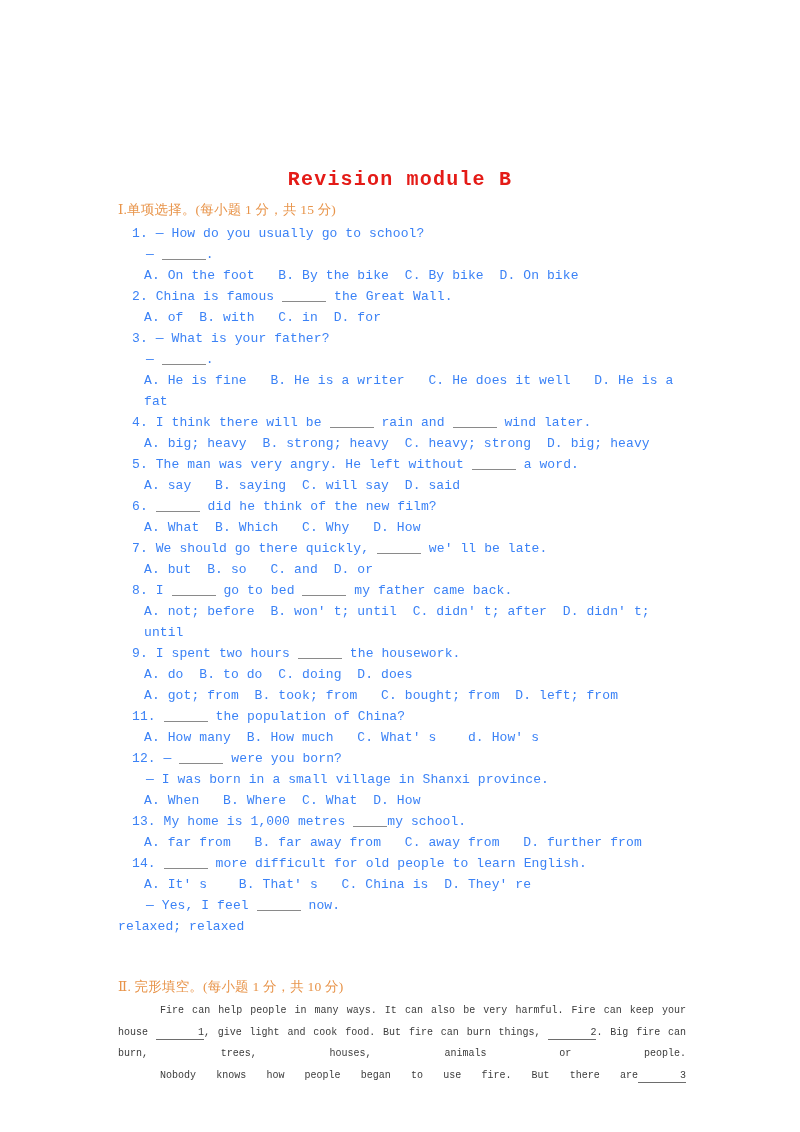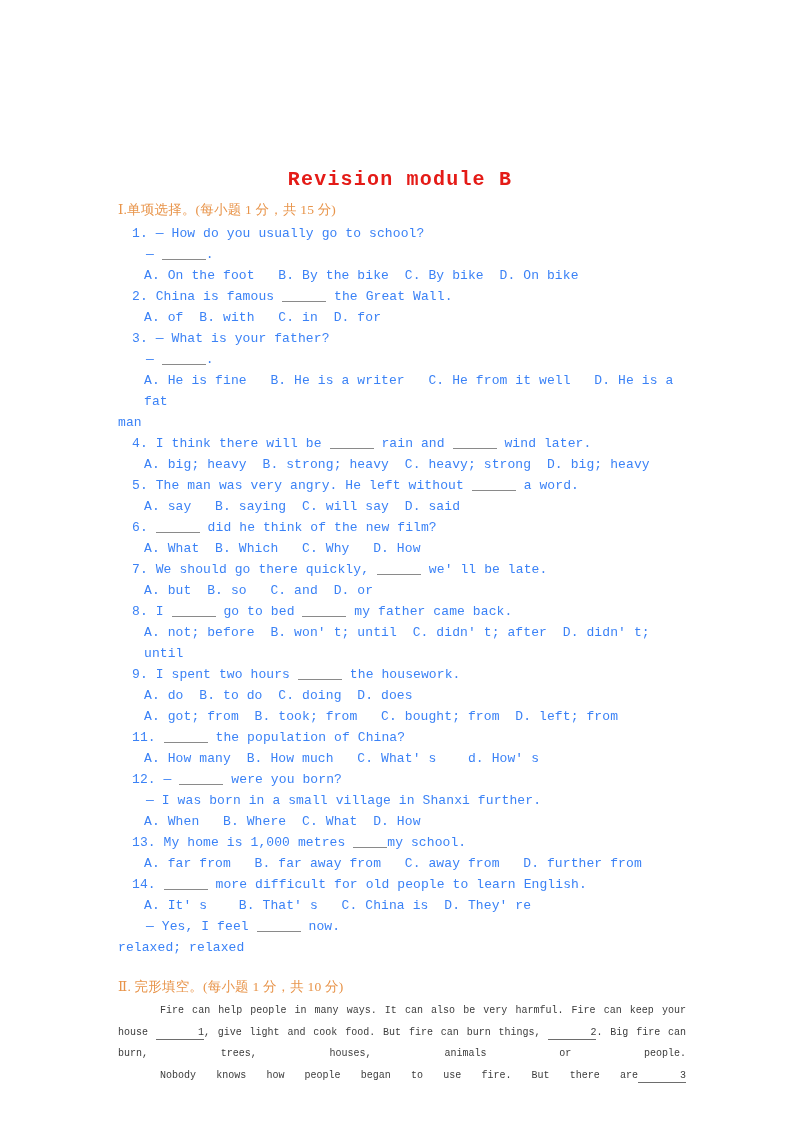--- a/index.html
+++ b/index.html
@@ -120,22 +120,21 @@
 
     <div class="line stem">1. — How do you usually go to school?</div>
     <div class="line stem2">— <span class="blank"></span>.</div>
     <div class="line opts">A. On the foot   B. By the bike  C. By bike  D. On bike</div>
 
     <div class="line stem">2. China is famous <span class="blank"></span> the Great Wall.</div>
     <div class="line opts">A. of  B. with   C. in  D. for</div>
 
     <div class="line stem">3. — What is your father?</div>
     <div class="line stem2">— <span class="blank"></span>.</div>
-    <div class="line opts">A. He is fine   B. He is a writer   C. He from it well   D. He is a fat</div>
-    <div class="line cont">man</div>
+    <div class="line opts">A. He is fine   B. He is a writer   C. He does it well   D. He is a fat</div>
 
     <div class="line stem">4. I think there will be <span class="blank"></span> rain and <span class="blank"></span> wind later.</div>
     <div class="line opts">A. big; heavy  B. strong; heavy  C. heavy; strong  D. big; heavy</div>
 
     <div class="line stem">5. The man was very angry. He left without <span class="blank"></span> a word.</div>
     <div class="line opts">A. say   B. saying  C. will say  D. said</div>
 
     <div class="line stem">6. <span class="blank"></span> did he think of the new film?</div>
     <div class="line opts">A. What  B. Which   C. Why   D. How</div>
 
@@ -147,21 +146,21 @@
 
     <div class="line stem">9. I spent two hours <span class="blank"></span> the housework.</div>
     <div class="line opts">A. do  B. to do  C. doing  D. does</div>
 
     <div class="line opts">A. got; from  B. took; from   C. bought; from  D. left; from</div>
 
     <div class="line stem">11. <span class="blank"></span> the population of China?</div>
     <div class="line opts">A. How many  B. How much   C. What' s    d. How' s</div>
 
     <div class="line stem">12. — <span class="blank"></span> were you born?</div>
-    <div class="line stem2">— I was born in a small village in Shanxi further.</div>
+    <div class="line stem2">— I was born in a small village in Shanxi province.</div>
     <div class="line opts">A. When   B. Where  C. What  D. How</div>
 
     <div class="line stem">13. My home is 1,000 metres <span class="blank sm"></span>my school.</div>
     <div class="line opts">A. far from   B. far away from   C. away from   D. further from</div>
 
     <div class="line stem">14. <span class="blank"></span> more difficult for old people to learn English.</div>
     <div class="line opts">A. It' s    B. That' s   C. China is  D. They' re</div>
 
     <div class="line stem2">— Yes, I feel <span class="blank"></span> now.</div>
     <div class="line cont">relaxed; relaxed</div>

